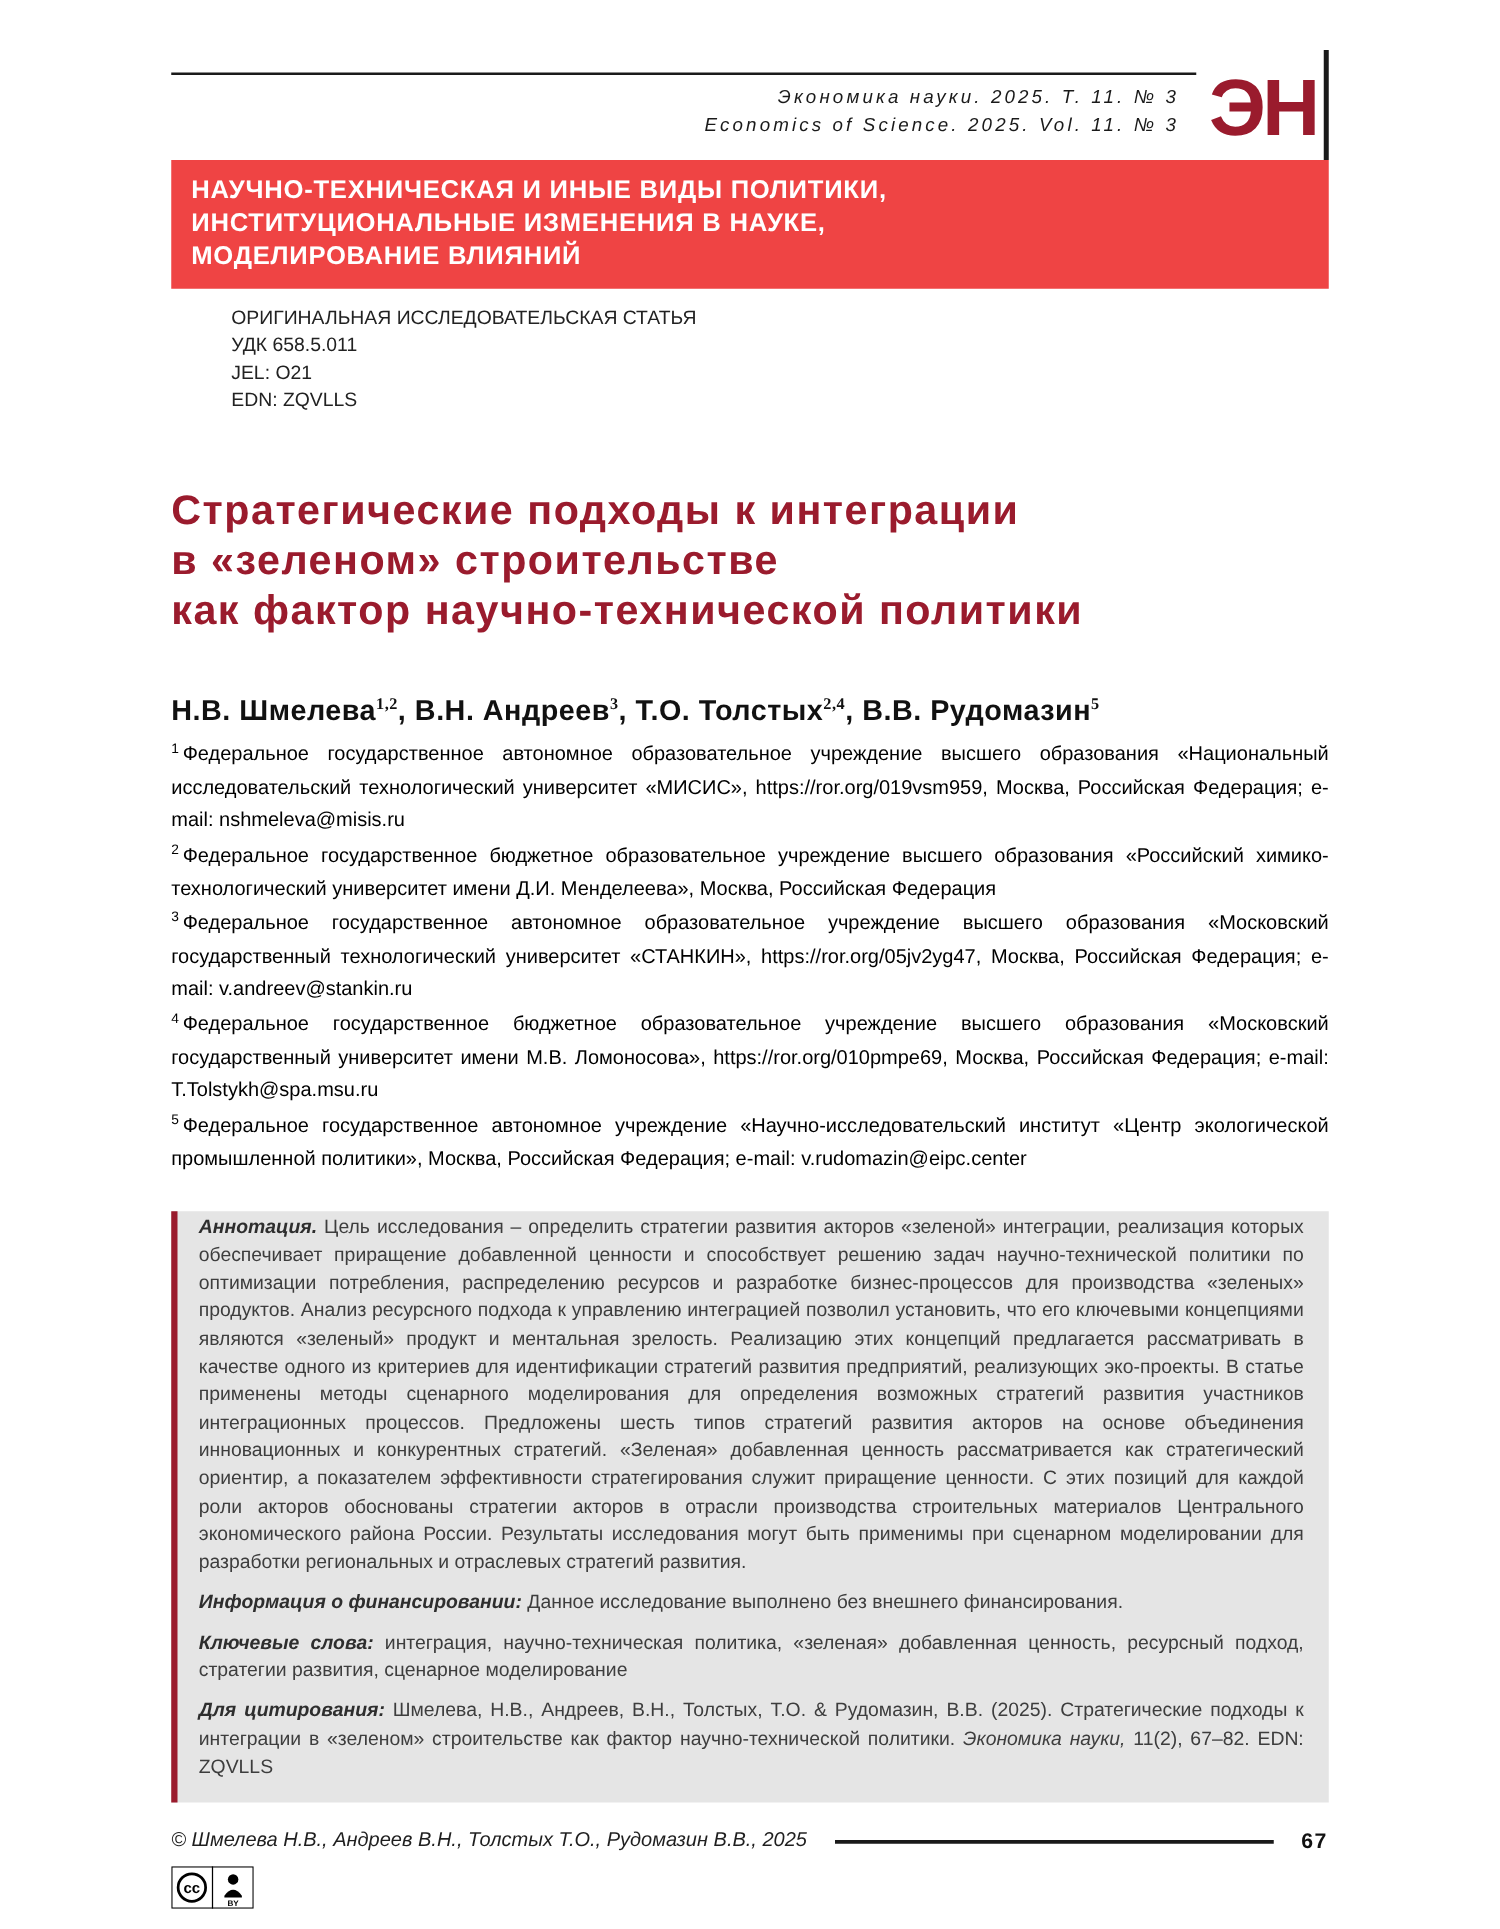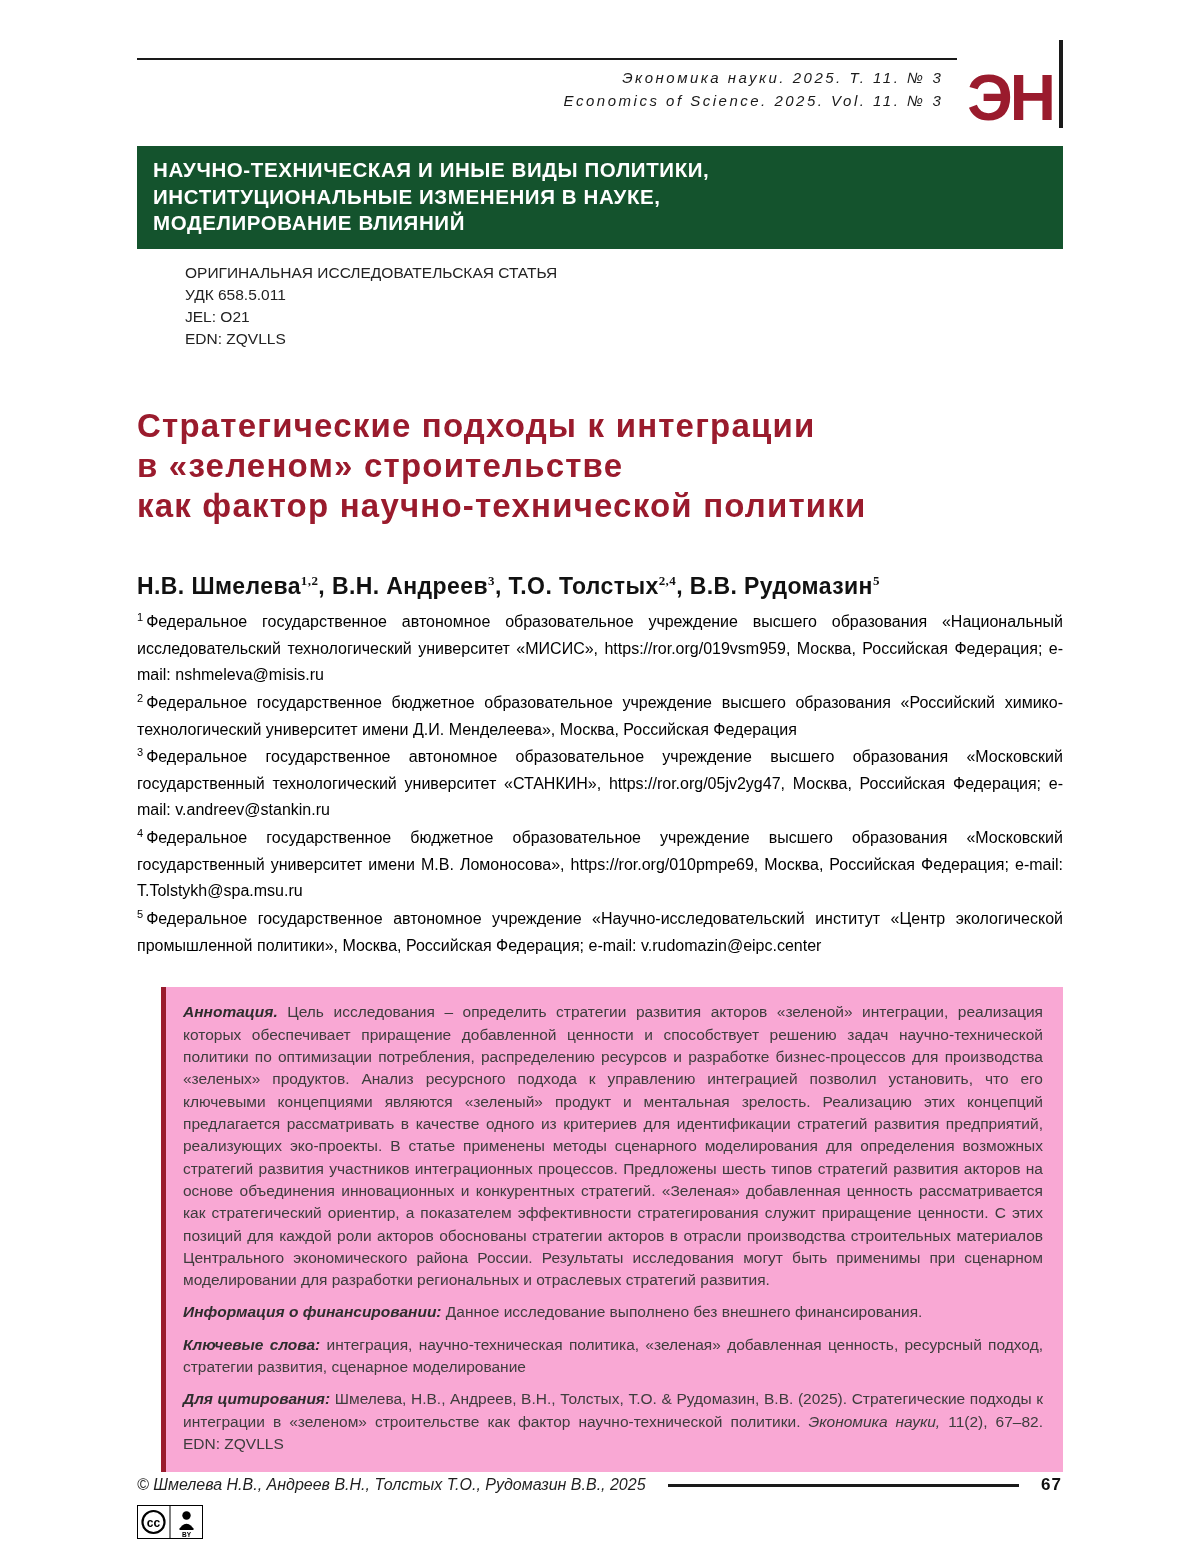--- a/index.html
+++ b/index.html
@@ -25,34 +25,33 @@
   .journal-line {
     text-align: right;
     font-style: italic;
     font-size: 15px;
     letter-spacing: 2.5px;
     line-height: 1.5;
     color: #1a1a1a;
     padding-right: 14px;
     white-space: nowrap;
   }
-  .logo-wrap { display: flex; align-items: flex-end; margin-left: 10px; margin-top: 2px; }
+  .logo-wrap { display: flex; align-items: center; margin-left: 10px; margin-top: 2px; }
   .logo-text {
     color: #9A1B2D;
     font-weight: bold;
     font-size: 64px;
     line-height: 0.92;
     letter-spacing: -3px;
   }
   .logo-bar { width: 4px; background: #1a1a1a; height: 88px; margin-left: 6px; margin-top: -4px; }
 
   
   .banner {
-    margin-top: 18px;
-    background: #14532d;
+    background: #ef4444;
     color: #ffffff;
     font-weight: bold;
     font-size: 20.5px;
     line-height: 1.3;
     letter-spacing: 0.6px;
     padding: 11px 16px 12px 16px;
     white-space: pre-line;
   }
 
   
@@ -85,35 +84,34 @@
     font-size: 16px;
     line-height: 1.66;
     text-align: justify;
     color: #000000;
   }
   .affiliation sup { font-size: 11px; margin-right: 3px; }
 
   
   .abstract-box {
     margin-top: 28px;
-    background: #f9a8d4;
+    background: #e5e5e5;
     border-left: 5px solid #9A1B2D;
-    padding: 14px 20px 17px 17px;
+    padding: 2px 20px 17px 17px;
     font-size: 15.5px;
     line-height: 1.44;
     text-align: justify;
     color: #3d3d3d;
-    margin-left: 24px;
   }
   .abstract-box p + p { margin-top: 10px; }
   .lead { font-weight: bold; font-style: italic; color: #2e2e2e; }
   .em { font-style: italic; }
 
   
-  .footer { position: absolute; left: 137px; right: 138px; bottom: 4px; }
+  .footer { position: absolute; left: 137px; right: 138px; bottom: 16px; }
   .footer-row { display: flex; align-items: center; }
   .copyright { font-style: italic; font-size: 16px; color: #1f1f1f; white-space: nowrap; }
   .footer-line { flex: 1; border-top: 3px solid #1a1a1a; margin: 0 22px 0 22px; }
   .page-number { font-weight: bold; font-size: 17px; letter-spacing: 1px; color: #111111; }
   .cc-badge { margin-top: 10px; width: 66px; height: 34px; }
 </style>
 </head>
 <body>
 
 <div class="page">

